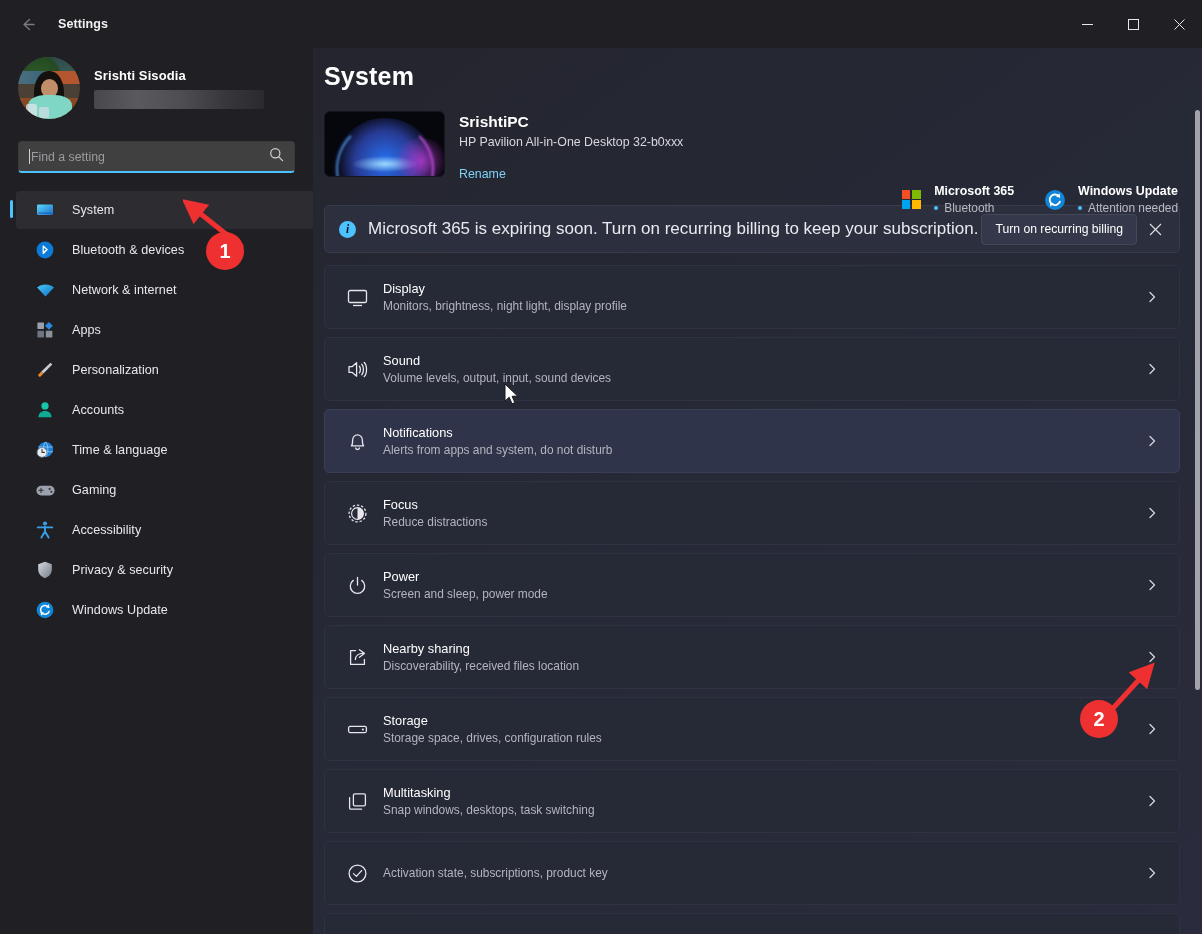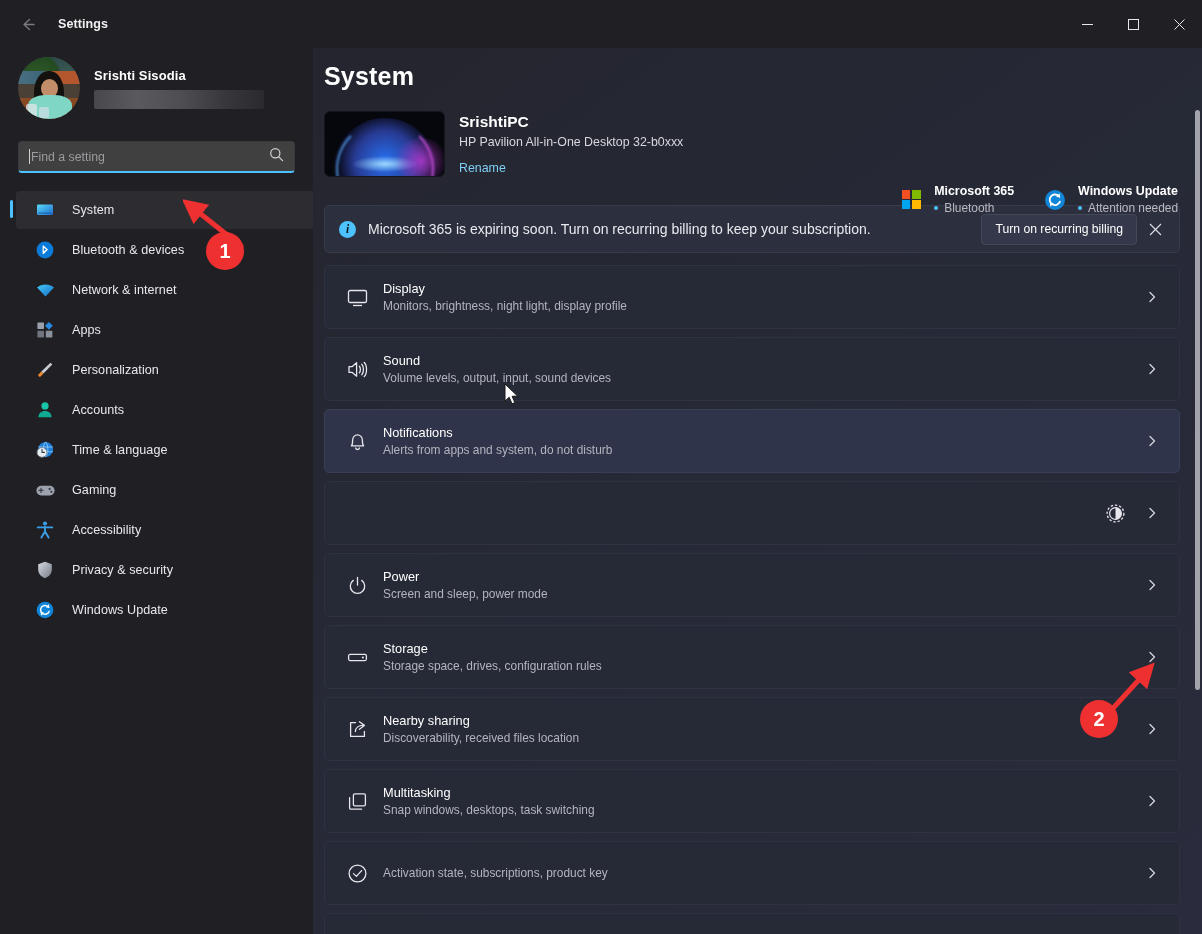--- a/index.html
+++ b/index.html
@@ -184,21 +184,21 @@
   }
   .device-thumb .pink {
     position: absolute; right: -6px; bottom: -8px;
     width: 58px; height: 46px; border-radius: 50%;
     background: radial-gradient(circle, rgba(200,60,220,.75), rgba(200,60,220,0) 70%);
   }
   .device-info { margin-left: 14px; padding-top: 2px; }
   .device-name { font-size: 15.5px; font-weight: bold; color: #ffffff; }
   .device-model { font-size: 12.4px; color: #d7d7dd; margin-top: 4px; }
   .device-rename {
-    font-size: 12.4px; color: #7fd0f5; margin-top: 12px;
+    font-size: 12.4px; color: #7fd0f5; margin-top: 18px;
     text-decoration: none; cursor: pointer;
   }
 
   .status-widgets {
     position: absolute; right: 24px; top: 136px;
     display: flex; gap: 28px;
   }
   .status-item { display: flex; align-items: center; }
   .status-ico { width: 26px; height: 26px; flex: none; margin-right: 10px;
                 display:flex; align-items:center; justify-content:center; }
@@ -225,21 +225,21 @@
     padding: 0 8px 0 14px;
   }
   .banner-ico {
     width: 17px; height: 17px; border-radius: 50%;
     background: #4cc2ff; color: #10131c;
     font-size: 11.5px; font-weight: bold; font-style: italic;
     display: flex; align-items: center; justify-content: center;
     flex: none; margin-right: 12px;
     font-family: "Liberation Serif", serif;
   }
-  .banner-text { font-size: 14px; color: #e9e9ef; flex: 1; }
+  .banner-text { font-size: 17px; color: #e9e9ef; flex: 1; }
   .banner-btn {
     height: 31px; padding: 0 13px; border-radius: 4px;
     background: #34384a; border: 1px solid #434859;
     color: #ffffff; font-size: 12.2px;
     display: flex; align-items: center; justify-content: center;
     cursor: pointer; margin-right: 2px;
     font-family: "Liberation Sans", sans-serif;
   }
   .banner-close {
     width: 32px; height: 32px; border-radius: 4px;
@@ -623,74 +623,78 @@
       </div>
 
       <div class="srow">
         <span class="srow-ico">
           <svg width="23" height="23" viewBox="0 0 23 23" fill="none">
             <circle cx="11.5" cy="11.5" r="8.4" stroke="#e6e6ec" stroke-width="1.3" stroke-dasharray="2.4 1.9"></circle>
             <path d="M11.5 5.6 A5.9 5.9 0 0 1 11.5 17.4 Z" fill="#e6e6ec"></path>
             <circle cx="11.5" cy="11.5" r="5.9" stroke="#e6e6ec" stroke-width="1.2" fill="none"></circle>
           </svg>
         </span>
+        <div class="srow-text">
+          <div class="srow-title">Focus</div>
+          <div class="srow-sub">Reduce distractions</div>
+        </div>
         <span class="srow-chev">
           <svg width="12" height="12" viewBox="0 0 12 12" fill="none" stroke="#d4d4dc" stroke-width="1.3">
             <path d="M4 1.5 L8.5 6 L4 10.5" stroke-linecap="round" stroke-linejoin="round"></path>
             </svg>
         </span>
       </div>
 
       <div class="srow">
         <span class="srow-ico">
           <svg width="23" height="23" viewBox="0 0 23 23" fill="none" stroke="#e6e6ec" stroke-width="1.3">
             <path d="M7.3 6.4 A7.2 7.2 0 1 0 15.7 6.4" stroke-linecap="round"></path>
             <path d="M11.5 3.4 V11" stroke-linecap="round"></path>
           </svg>
         </span>
         <div class="srow-text">
           <div class="srow-title">Power</div>
           <div class="srow-sub">Screen and sleep, power mode</div>
-        </div>
-        <span class="srow-chev">
-          <svg width="12" height="12" viewBox="0 0 12 12" fill="none" stroke="#d4d4dc" stroke-width="1.3">
-            <path d="M4 1.5 L8.5 6 L4 10.5" stroke-linecap="round" stroke-linejoin="round"></path>
-            </svg>
-        </span>
-      </div>
-
-      <div class="srow">
-        <span class="srow-ico">
-          <svg width="23" height="23" viewBox="0 0 23 23" fill="none" stroke="#e6e6ec" stroke-width="1.3">
-            <rect x="2.6" y="8.4" width="17.8" height="6.2" rx="1.5"></rect>
-            <circle cx="16.9" cy="11.5" r="1.05" fill="#e6e6ec" stroke="none"></circle>
-          </svg>
-        </span>
-        <div class="srow-text">
-          <div class="srow-title">Storage</div>
-          <div class="srow-sub">Storage space, drives, configuration rules</div>
         </div>
         <span class="srow-chev">
           <svg width="12" height="12" viewBox="0 0 12 12" fill="none" stroke="#d4d4dc" stroke-width="1.3">
             <path d="M4 1.5 L8.5 6 L4 10.5" stroke-linecap="round" stroke-linejoin="round"></path>
             </svg>
         </span>
       </div>
 
       <div class="srow">
         <span class="srow-ico">
           <svg width="23" height="23" viewBox="0 0 23 23" fill="none" stroke="#e6e6ec" stroke-width="1.3">
             <path d="M9.6 4.6 H4.6 V18.4 H18.4 V13.4" stroke-linecap="round" stroke-linejoin="round"></path>
             <path d="M9.4 13.6 C9.4 9.4 13 7.4 17 7.4" stroke-linecap="round"></path>
             <path d="M13.4 3.8 L18.4 7.4 L13.4 11.2" stroke-linecap="round" stroke-linejoin="round"></path>
           </svg>
         </span>
         <div class="srow-text">
           <div class="srow-title">Nearby sharing</div>
           <div class="srow-sub">Discoverability, received files location</div>
+        </div>
+        <span class="srow-chev">
+          <svg width="12" height="12" viewBox="0 0 12 12" fill="none" stroke="#d4d4dc" stroke-width="1.3">
+            <path d="M4 1.5 L8.5 6 L4 10.5" stroke-linecap="round" stroke-linejoin="round"></path>
+            </svg>
+        </span>
+      </div>
+
+      <div class="srow">
+        <span class="srow-ico">
+          <svg width="23" height="23" viewBox="0 0 23 23" fill="none" stroke="#e6e6ec" stroke-width="1.3">
+            <rect x="2.6" y="8.4" width="17.8" height="6.2" rx="1.5"></rect>
+            <circle cx="16.9" cy="11.5" r="1.05" fill="#e6e6ec" stroke="none"></circle>
+          </svg>
+        </span>
+        <div class="srow-text">
+          <div class="srow-title">Storage</div>
+          <div class="srow-sub">Storage space, drives, configuration rules</div>
         </div>
         <span class="srow-chev">
           <svg width="12" height="12" viewBox="0 0 12 12" fill="none" stroke="#d4d4dc" stroke-width="1.3">
             <path d="M4 1.5 L8.5 6 L4 10.5" stroke-linecap="round" stroke-linejoin="round"></path>
             </svg>
         </span>
       </div>
 
       <div class="srow">
         <span class="srow-ico">

